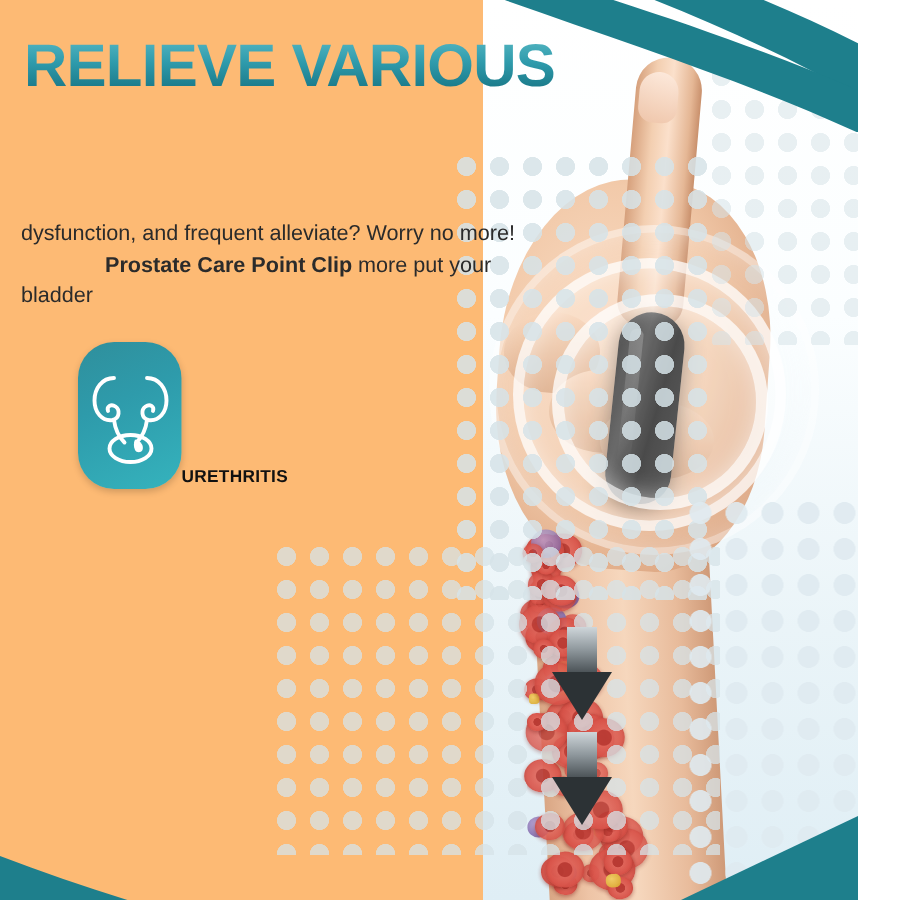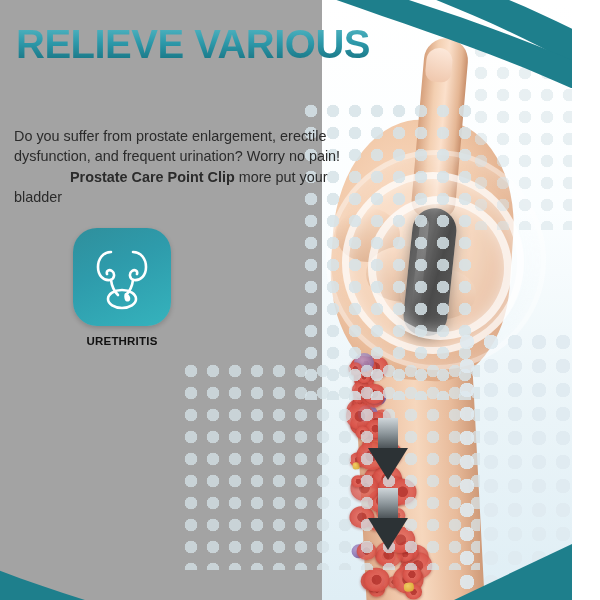--- a/index.html
+++ b/index.html
@@ -3,21 +3,21 @@
 <meta charset="utf-8">
 <style>
   html,body{margin:0;padding:0;}
   body{
     width:600px;height:600px;overflow:hidden;
     font-family:"Liberation Sans", sans-serif;
     background:#ffffff;
   }
   #ad{
     position:relative;width:572px;height:600px;overflow:hidden;
-    background:#a3a3a3;
+    background:#fdba74;
   }
 
   
   .dots{
     position:absolute;
     background-image:radial-gradient(circle, #d6e3e8 40%, rgba(214,227,232,0) 42%);
     background-size:22px 22px;
     background-position:0 0;
     pointer-events:none;
   }
@@ -148,21 +148,21 @@
     font-size:14.4px;line-height:1.42;color:#2b2b2b;
   }
   #body-copy .indent{display:inline-block;width:56px;}
   #body-copy b{font-weight:bold;}
 
   
   #features{
     position:absolute;left:52px;top:228px;width:310px;
   }
   .frow{display:flex;gap:30px;}
-  .feature{width:140px;display:flex;flex-direction:column;align-items:center;}
+  .feature{width:140px;display:flex;flex-direction:row;align-items:flex-end;}
   .tile{
     width:98px;height:98px;border-radius:24px;
     background:linear-gradient(155deg,#2f8f9c 0%,#2e9bab 40%,#35b3bd 100%);
     display:flex;align-items:center;justify-content:center;
     box-shadow:0 2px 5px rgba(0,0,0,.18);
   }
   .tile svg{display:block;}
   .flabel{
     margin-top:9px;text-align:center;font-size:11.5px;font-weight:bold;
     color:#111;line-height:1.2;letter-spacing:.2px;
@@ -285,22 +285,22 @@
   </svg>
   <svg class="swoosh" id="sw-bl" viewBox="0 0 330 150">
     <path d="M-10,22 C90,66 206,104 340,126 L340,158 C198,140 76,100 -10,58 Z" fill="#1e7f8c"></path>
     <path d="M-10,72 C84,112 200,146 340,168 L340,200 C196,182 72,146 -10,108 Z" fill="#1e7f8c"></path>
   </svg>
   <div id="corner-br"></div>
 
   <div id="headline">RELIEVE VARIOUS</div>
 
   <div id="body-copy">
-    <span>Do you suffer from prostate enlargement, erectile</span><br>
-    <span>dysfunction, and frequent urination? Worry no pain!</span><br>
+    <br>
+    <span>dysfunction, and frequent alleviate? Worry no more!</span><br>
     <span class="indent"></span><b>Prostate Care Point Clip</b><span> more put your bladder</span><br>
   </div>
 
   <div id="features">
 
     <div class="frow">
 
       <div class="feature">
         <div class="tile">
           <span>

